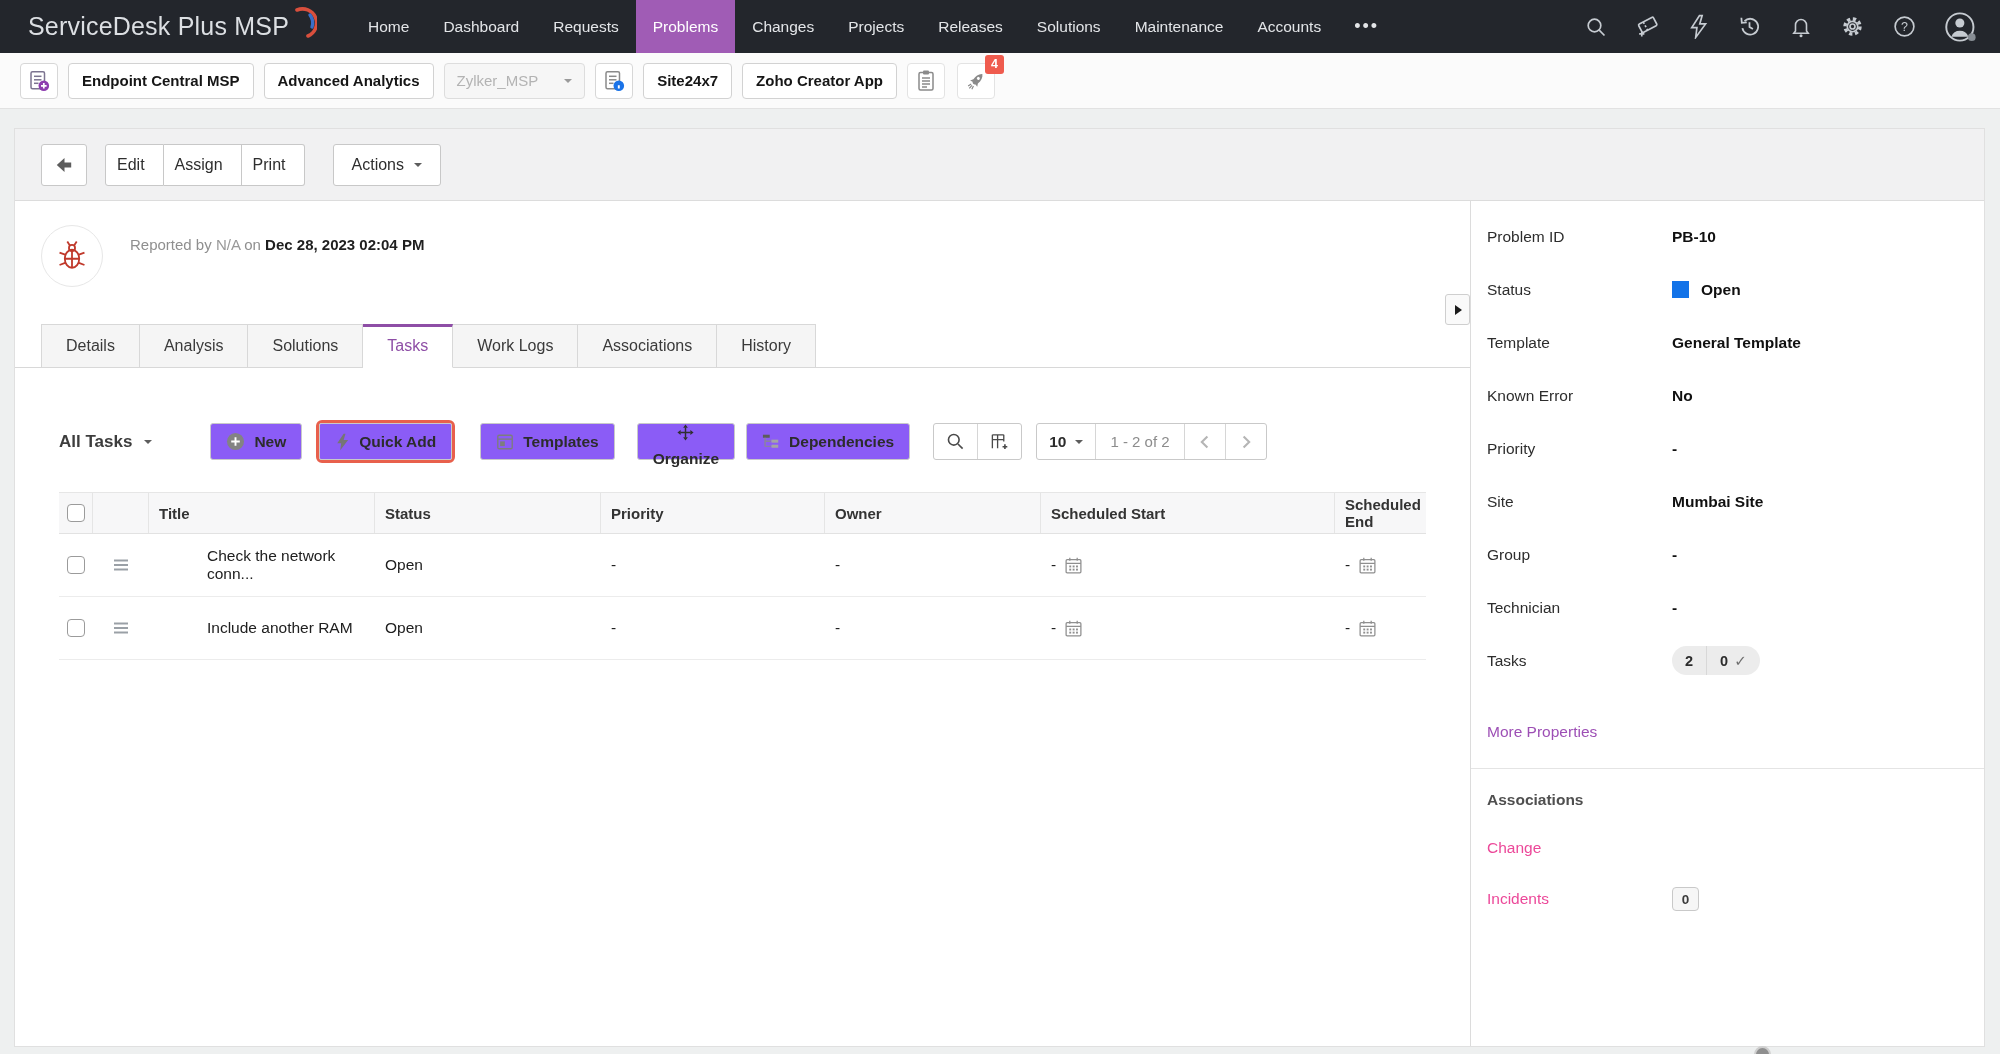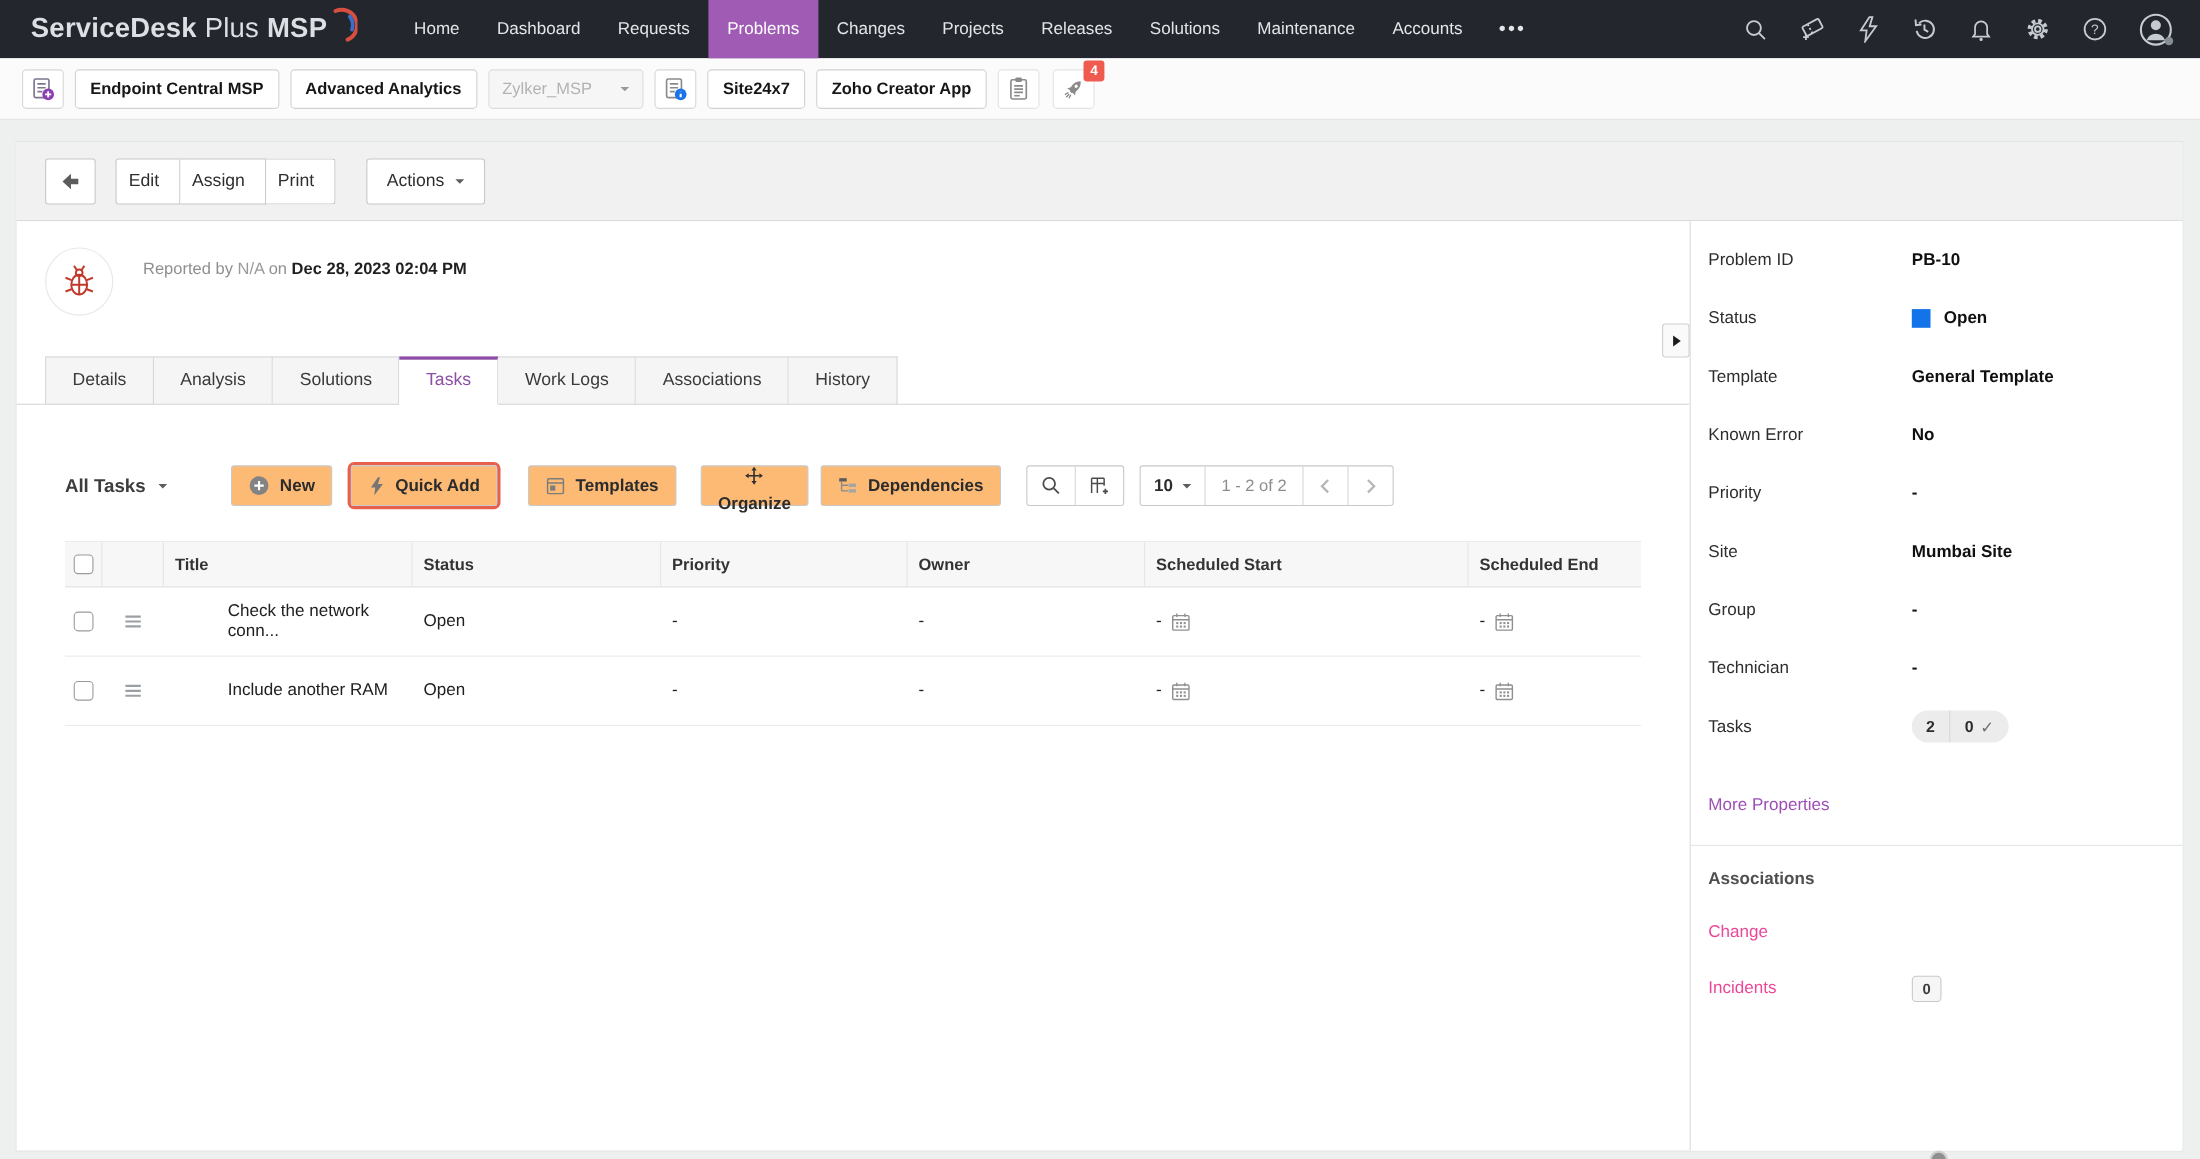--- a/index.html
+++ b/index.html
@@ -3,21 +3,21 @@
 <meta charset="utf-8">
 <style>
   * { margin:0; padding:0; box-sizing:border-box; }
   html,body { width:2000px; height:1054px; overflow:hidden; }
   body { font-family:"Liberation Sans","DejaVu Sans",sans-serif; background:#eef0f0; color:#222; }
 
   
   .topnav { height:53px; background:#23262c; display:flex; align-items:center; padding:0 22px 0 28px; }
   .brand { display:flex; align-items:center; cursor:pointer; margin-right:34px; }
   .brand-text { font-size:25px; color:#dcdfe3; letter-spacing:.2px; white-space:nowrap; }
-  .brand-text b { font-weight:700; }
+  .brand-text b { font-weight:400; }
   .brand-swoosh { margin-left:-2px; margin-top:-6px; }
   .nav-items { display:flex; height:53px; align-items:stretch; }
   .nav-item { display:flex; align-items:center; padding:0 17px; font-size:15.5px; color:#e3e5e8; cursor:pointer; white-space:nowrap; }
   .nav-item.active { background:#a05cb5; color:#fff; }
   .nav-more { display:flex; align-items:center; padding:0 16px; color:#e3e5e8; font-size:18px; letter-spacing:2px; cursor:pointer; }
   .nav-icons { margin-left:auto; display:flex; align-items:center; gap:27px; }
   .nav-icons .icon { display:flex; align-items:center; justify-content:center; cursor:pointer; }
 
   
   .quickbar { height:56px; background:#fbfbfb; border-bottom:1px solid #e2e2e2; display:flex; align-items:center; padding:0 20px; gap:10px; }
@@ -54,21 +54,21 @@
   
   .tabs-row { display:flex; margin-top:37px; padding:0 26px; border-bottom:1px solid #d8d8d8; align-items:flex-end; }
   .tab { background:#f5f5f5; border:1px solid #d8d8d8; border-left:none; padding:12px 24px; font-size:16px; color:#3a3a3a; cursor:pointer; position:relative; margin-bottom:-1px; white-space:nowrap; }
   .tab:first-child { border-left:1px solid #d8d8d8; }
   .tab.active { background:#fff; color:#8e4ea6; border-top:3px solid #8e4ea6; border-bottom:1px solid #fff; padding-top:10px; }
 
   
   .tasks-section { padding:0 44px; }
   .tasks-toolbar { margin-top:52px; display:flex; align-items:center; }
   .filter { display:flex; align-items:center; gap:12px; font-size:17px; font-weight:700; color:#3d3d3d; cursor:pointer; }
-  .tb-btn { background:#fdba74; border:1px solid #c9c9c9; border-radius:3px; height:37px; padding:0 15px; display:flex; align-items:center; gap:9px; font-size:15.5px; font-weight:600; color:#2c2c2c; cursor:pointer; white-space:nowrap; }
+  .tb-btn { background:#8b5cf6; border:1px solid #c9c9c9; border-radius:3px; height:37px; padding:0 15px; display:flex; align-items:center; gap:9px; font-size:15.5px; font-weight:600; color:#2c2c2c; cursor:pointer; white-space:nowrap; }
   .qa-highlight { border:3px solid #e8604c; border-radius:6px; margin-left:14px; }
   .qa-highlight .tb-btn { border-radius:2px; }
   .seg-group { display:flex; border:1px solid #c9c9c9; border-radius:3px; background:#fff; height:37px; align-items:stretch; }
   .seg { display:flex; align-items:center; justify-content:space-between; padding:0 12px; cursor:pointer; }
   .seg + .seg { border-left:1px solid #d6d6d6; }
   .seg.range { font-size:15px; color:#8c8c8c; cursor:default; padding:0 14px; }
   .seg.pgsize { gap:9px; font-size:15.5px; color:#2c2c2c; font-weight:600; }
 
   
   .tasks-table { margin-top:29px; border-top:1px solid #e6e6e6; }
@@ -76,21 +76,21 @@
   .t-head > div { font-size:15px; font-weight:700; color:#333; height:100%; display:flex; align-items:center; border-right:1px solid #e5e5e5; padding:0 10px; }
   .t-head > div:last-child { border-right:none; }
   .t-row { display:grid; grid-template-columns:34px 56px 226px 226px 224px 216px 294px 1fr; height:63px; align-items:center; border-bottom:1px solid #ececec; }
   .t-row > div { padding:0 10px; font-size:15.5px; color:#202020; display:flex; align-items:center; gap:8px; }
   .chk { width:18px; height:18px; border:1.6px solid #9b9b9b; border-radius:4px; background:#fff; cursor:pointer; margin:0 auto; }
   .cell-center { justify-content:center; }
   .dash-cal { display:flex; align-items:center; gap:7px; }
   .task-link { cursor:pointer;margin-left:48px; }
 
   
-  .sidebar { width:448px; flex:0 0 auto; border-left:1px solid #dcdcdc; position:relative; background:#fff; }
+  .sidebar { width:514px; flex:0 0 auto; border-left:1px solid #dcdcdc; position:relative; background:#fff; }
   .collapse-tab { position:absolute; left:-26px; top:93px; width:25px; height:31px; background:#fafafa; border:1px solid #cfcfcf; border-radius:3px; display:flex; align-items:center; justify-content:center; cursor:pointer; }
   .collapse-tab .tri { width:0; height:0; border:5px solid transparent; border-left:7px solid #1c1c1c; margin-left:6px; }
   .props { padding:19px 16px 0; }
   .prop-row { display:flex; align-items:center; min-height:33px; margin-bottom:20px; }
   .prop-label { width:185px; flex:0 0 auto; font-size:15.5px; color:#2d2d2d; }
   .prop-value { font-size:15.5px; font-weight:700; color:#101010; display:flex; align-items:center; gap:12px; }
   .status-sq { width:17px; height:17px; background:#1373e8; display:inline-block; }
   .tasks-pill { display:flex; background:#ececec; border-radius:15px; height:29px; align-items:stretch; overflow:hidden; cursor:pointer; }
   .tasks-pill .p-seg { display:flex; align-items:center; padding:0 13px; font-size:14.5px; font-weight:700; color:#2c2c2c; gap:6px; }
   .tasks-pill .p-seg + .p-seg { border-left:1px solid #d8d8d8; }

